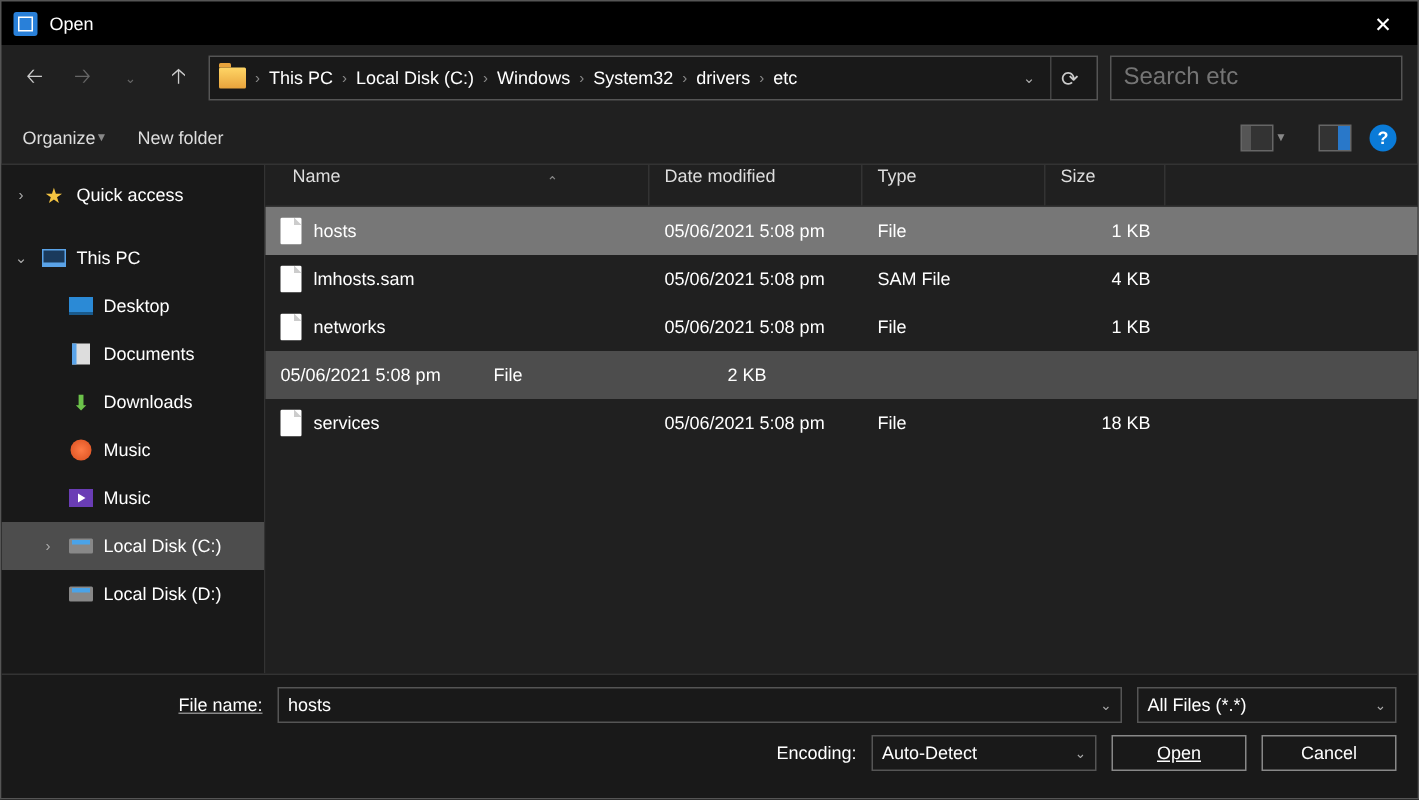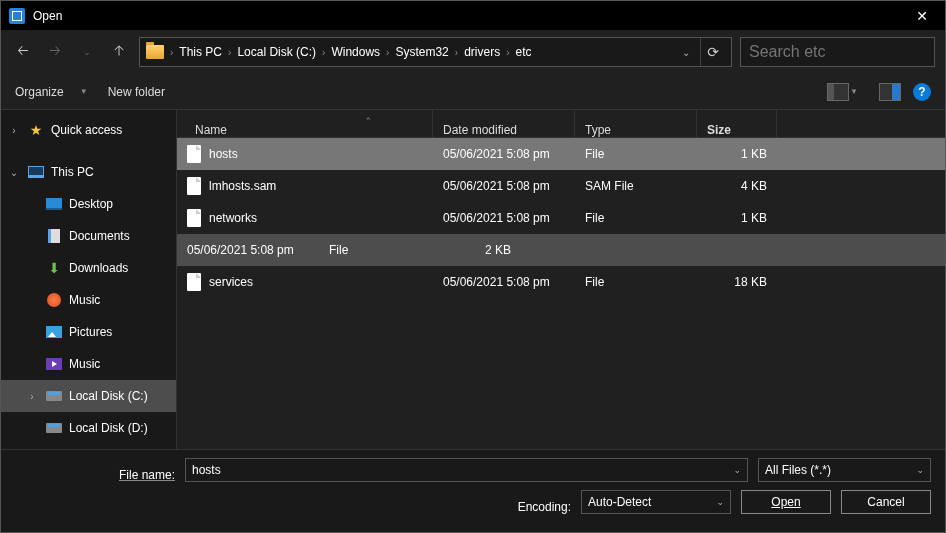--- a/index.html
+++ b/index.html
@@ -25,21 +25,21 @@
     .addr .sep { color: #888; font-size: 10px; }
     .addr .spacer { flex: 1; }
     .addr .drop { color: #aaa; font-size: 10px; padding: 0 4px; cursor: pointer; }
     .addr .refresh { color: #ccc; padding: 0 6px; cursor: pointer; font-size: 14px; border-left: 1px solid #444; height: 100%; display: flex; align-items: center; }
     .search { width: 195px; height: 30px; border: 1px solid #555; display: flex; align-items: center; padding: 0 8px; background: #191919; color: #888; }
     .search input { flex:1; background: transparent; border: none; color: #ec4899; outline: none; font-size: 16px; }
     .search .sicon { color: #aaa; font-size: 13px; }
     
     
     .toolbar { height: 36px; display: flex; align-items: center; padding: 0 14px; gap: 20px; border-bottom: 1px solid #333; }
-    .toolbar .tbtn { color: #ddd; cursor: pointer; display: flex; align-items: center; gap: 16px; justify-content: center; }
+    .toolbar .tbtn { color: #ddd; cursor: pointer; display: flex; align-items: center; gap: 0; justify-content: center; }
     .toolbar .tbtn .caret { font-size: 8px; color: #888; }
     .toolbar .right { margin-left: auto; display: flex; align-items: center; gap: 12px; }
     .ticon { width: 22px; height: 18px; display: flex; align-items: center; justify-content: center; cursor: pointer; }
     .ticon.view { border: 1px solid #666; position: relative; background: linear-gradient(to right, #555 0 30%, #333 30% 100%); }
     .ticon.view .caret { position: absolute; right: -10px; font-size: 8px; color: #888; }
     .ticon.preview { border: 1px solid #666; background: linear-gradient(to right, #333 0 60%, #2978c9 60% 100%); }
     .ticon.help { width: 18px; height: 18px; border-radius: 50%; background: #0a7bd8; color: #fff; font-size: 12px; font-weight: bold; }
     
     
     .split { flex: 1; display: flex; min-height: 0; }
@@ -48,41 +48,41 @@
     .sb-item.selected { background: #4d4d4d; }
     .sb-item .exp { width: 14px; text-align: center; color: #aaa; font-size: 10px; }
     .sb-item .ico { width: 18px; height: 16px; display: flex; align-items: center; justify-content: center; }
     .sb-item .label { color: #fff; font-size: 12px; }
     .sb-item.indent1 { padding-left: 24px; }
     .sb-gap { height: 10px; }
     
     
     .content { flex: 1; display: flex; flex-direction: column; background: #202020; }
     .cols { height: 28px; display: flex; align-items: center; border-bottom: 1px solid #333; color: #ddd; font-size: 12px; }
-    .cols .col { padding: 0 10px; border-right: 1px solid #333; height: 100%; display: flex; align-items: flex-end; }
+    .cols .col { padding: 0 10px; border-right: 1px solid #333; height: 100%; display: flex; align-items: flex-start; }
     .col.name { width: 256px; position: relative; }
     .col.name .sort { position: absolute; right: 60px; top: 6px; font-size: 9px; color: #888; }
     .col.date { width: 142px; }
     .col.type { width: 122px; }
-    .col.size { width: 80px; justify-content: flex-start; font-weight: bold; }
+    .col.size { width: 80px; justify-content: flex-start; }
     .rows { flex: 1; }
     .row { height: 32px; display: flex; align-items: center; cursor: pointer; }
     .row.selected { background: #777; }
     .row.sel2 { background: #4d4d4d; }
     .row .cell { padding: 0 10px; font-size: 12px; color: #fff; white-space: nowrap; overflow: hidden; }
     .row .cell.name { width: 256px; display: flex; align-items: center; gap: 8px; }
     .row .cell.date { width: 142px; }
     .row .cell.type { width: 122px; }
     .row .cell.size { width: 80px; text-align: right; }
     .file-ico { width: 14px; height: 18px; background: #fff; border-radius: 1px; position: relative; flex-shrink: 0; }
     .file-ico::before { content:""; position:absolute; top:0; right:0; width:5px; height:5px; background:#ccc; clip-path: polygon(0 0, 100% 100%, 0 100%); }
     
     
     .bottom { border-top: 1px solid #333; padding: 8px 14px 10px; background: #191919; }
-    .brow { display: flex; align-items: flex-end; gap: 10px; margin-bottom: 8px; }
+    .brow { display: flex; align-items: center; gap: 10px; margin-bottom: 8px; }
     .brow .lbl { width: 160px; text-align: right; color: #fff; font-size: 12px; }
     .brow .lbl.u { text-decoration: underline; text-decoration-color: #888; }
     .finput { flex: 1; height: 24px; background: #191919; border: 1px solid #555; color: #fff; padding: 0 6px; font-size: 12px; display: flex; align-items: center; }
     .finput .caret { margin-left: auto; font-size: 9px; color: #aaa; }
     .combo { height: 24px; background: #191919; border: 1px solid #555; color: #fff; padding: 0 6px; font-size: 12px; display: flex; align-items: center; gap: 6px; cursor: pointer; }
     .combo.filter { width: 173px; }
     .combo.enc { width: 150px; gap: 25px; }
     .combo .caret { margin-left: auto; font-size: 9px; color: #aaa; }
     .btn { width: 90px; height: 24px; border: 1px solid #888; background: #191919; color: #fff; display: flex; align-items: center; justify-content: center; cursor: pointer; font-size: 12px; }
     .btn .u { text-decoration: underline; }
@@ -195,27 +195,20 @@
       <div class="sb-item indent1 hover">
         <span class="exp"></span>
         <span class="ico">
             <span class="ico-music"></span>
           </span>
         <span class="label">Music</span>
       </div>
       <div class="sb-item indent1 hover">
         <span class="exp"></span>
         <span class="ico">
-            <span class="ico-pic"></span>
-          </span>
-        <span class="label">Pictures</span>
-      </div>
-      <div class="sb-item indent1 hover">
-        <span class="exp"></span>
-        <span class="ico">
             <span class="ico-vid"></span>
           </span>
         <span class="label">Music</span>
       </div>
       <div class="sb-item indent1 selected">
         <span class="exp">›</span>
         <span class="ico">
             <span class="ico-disk"></span>
           </span>
         <span class="label">Local Disk (C:)</span>

